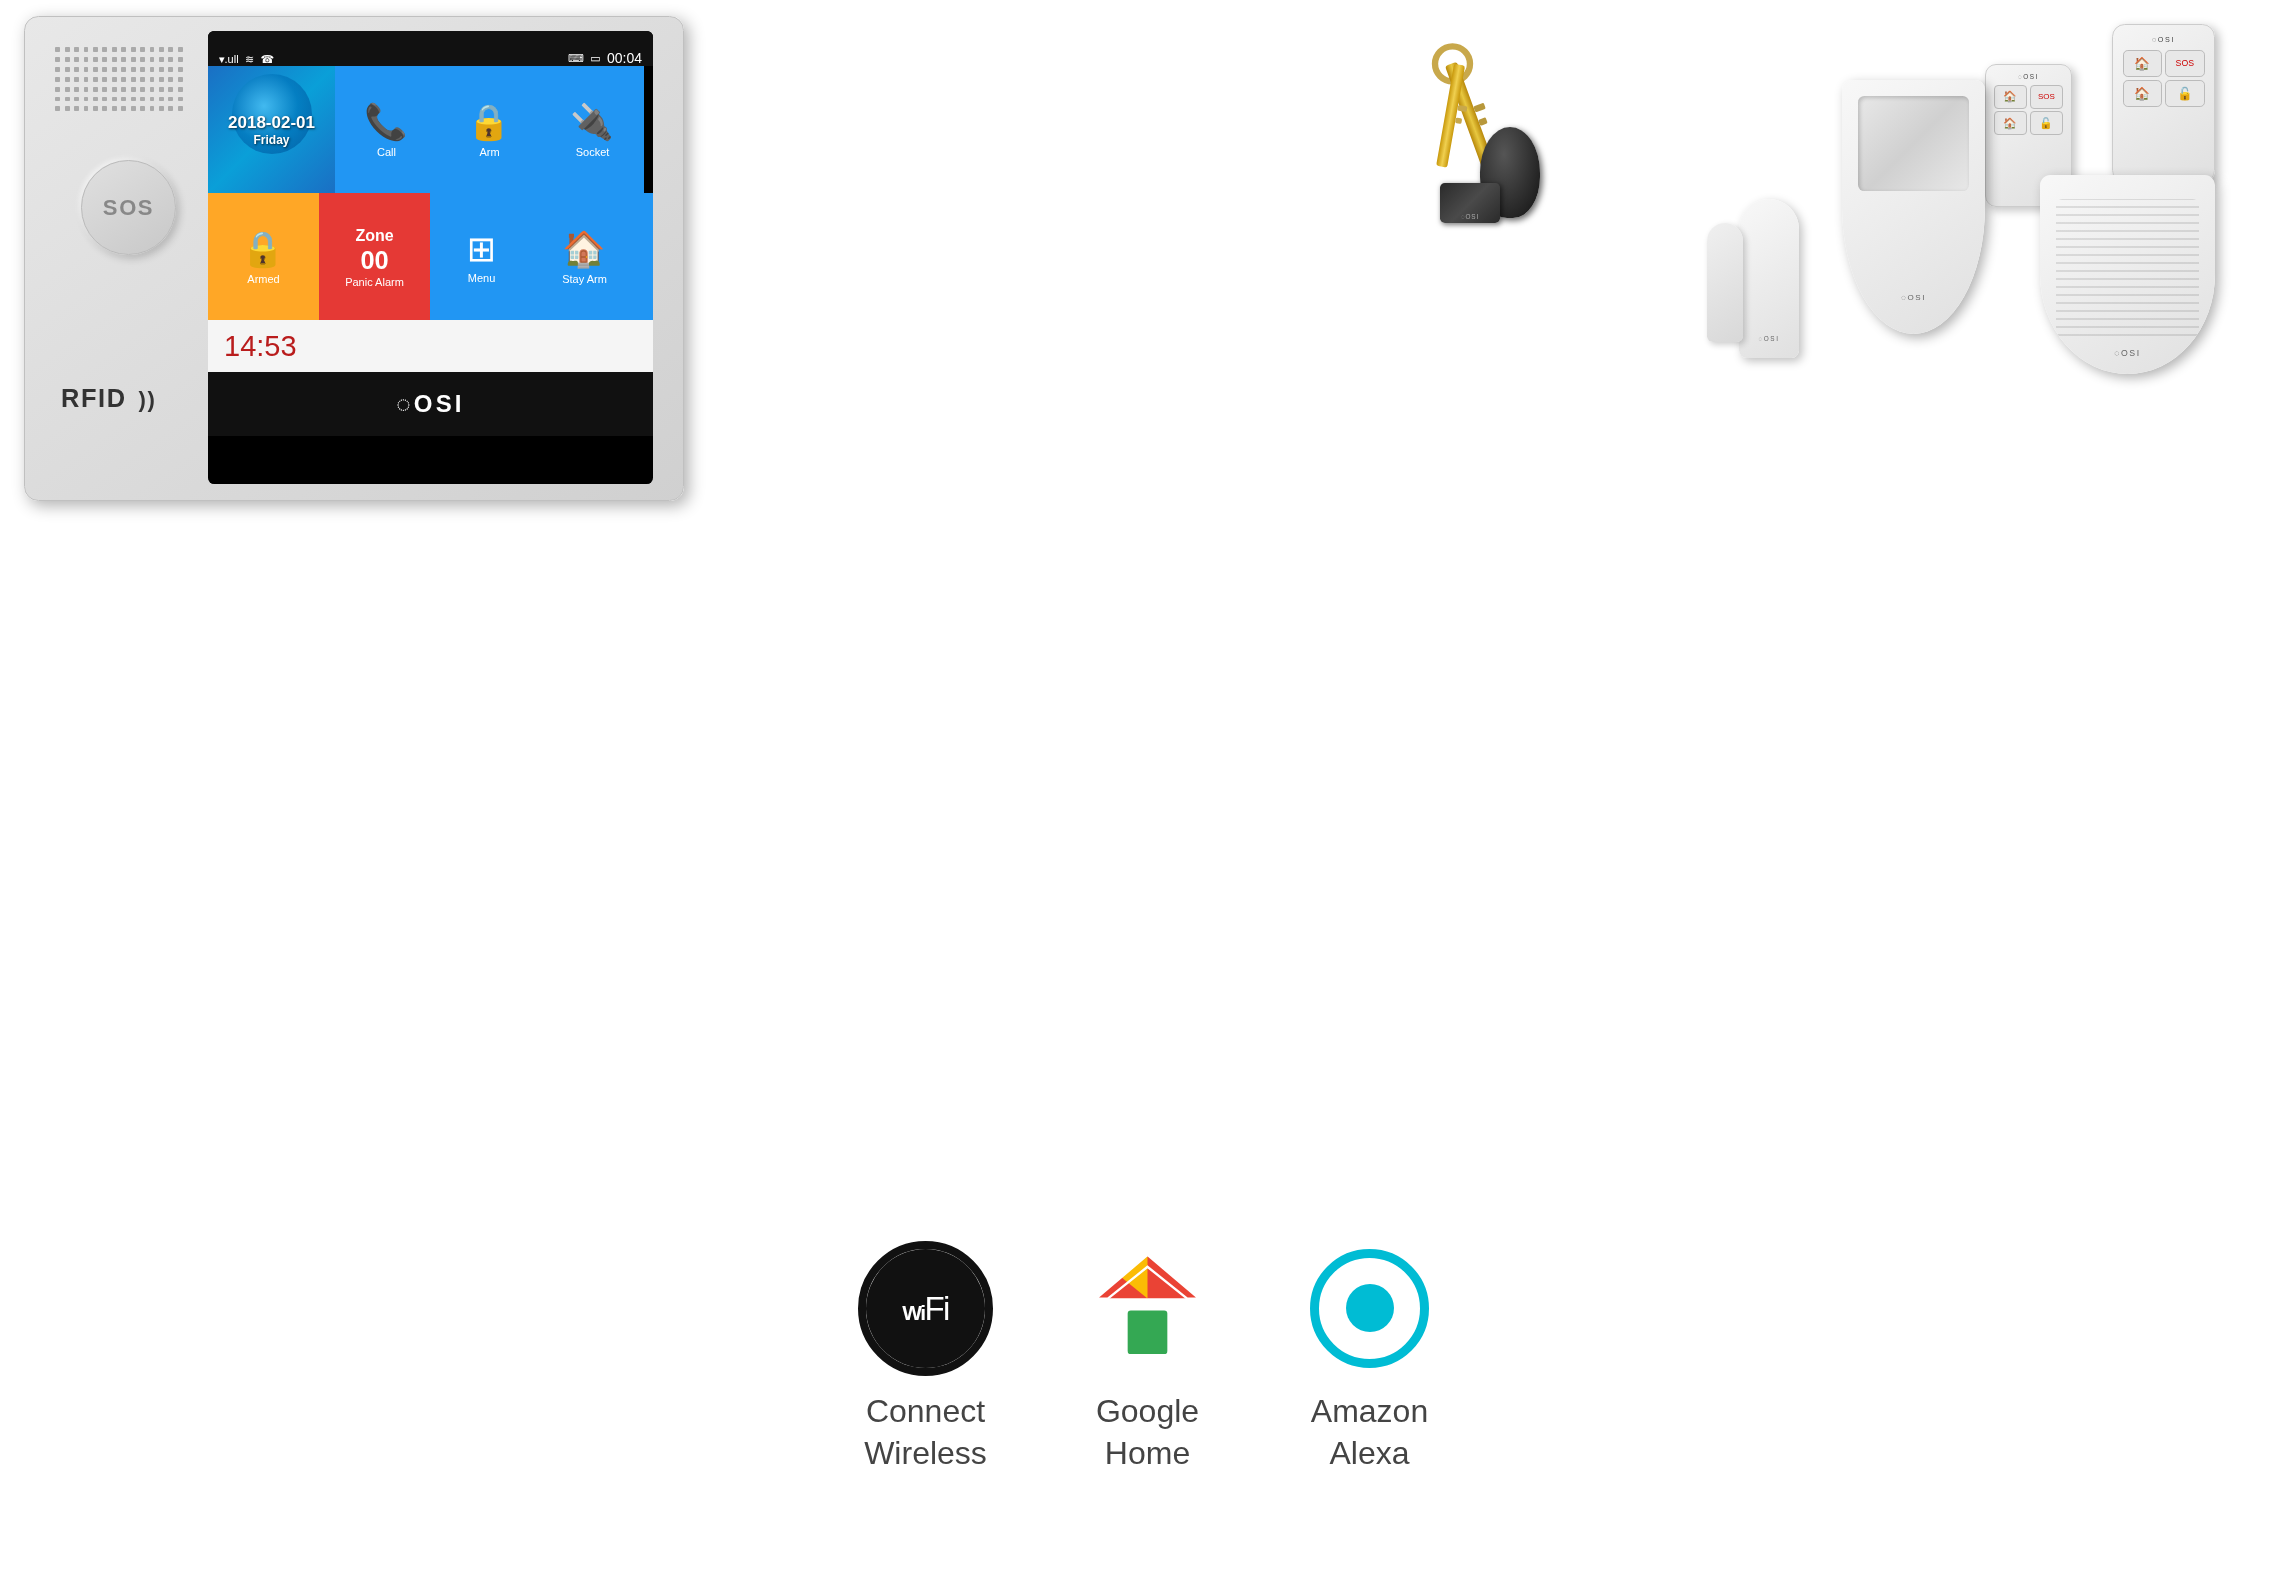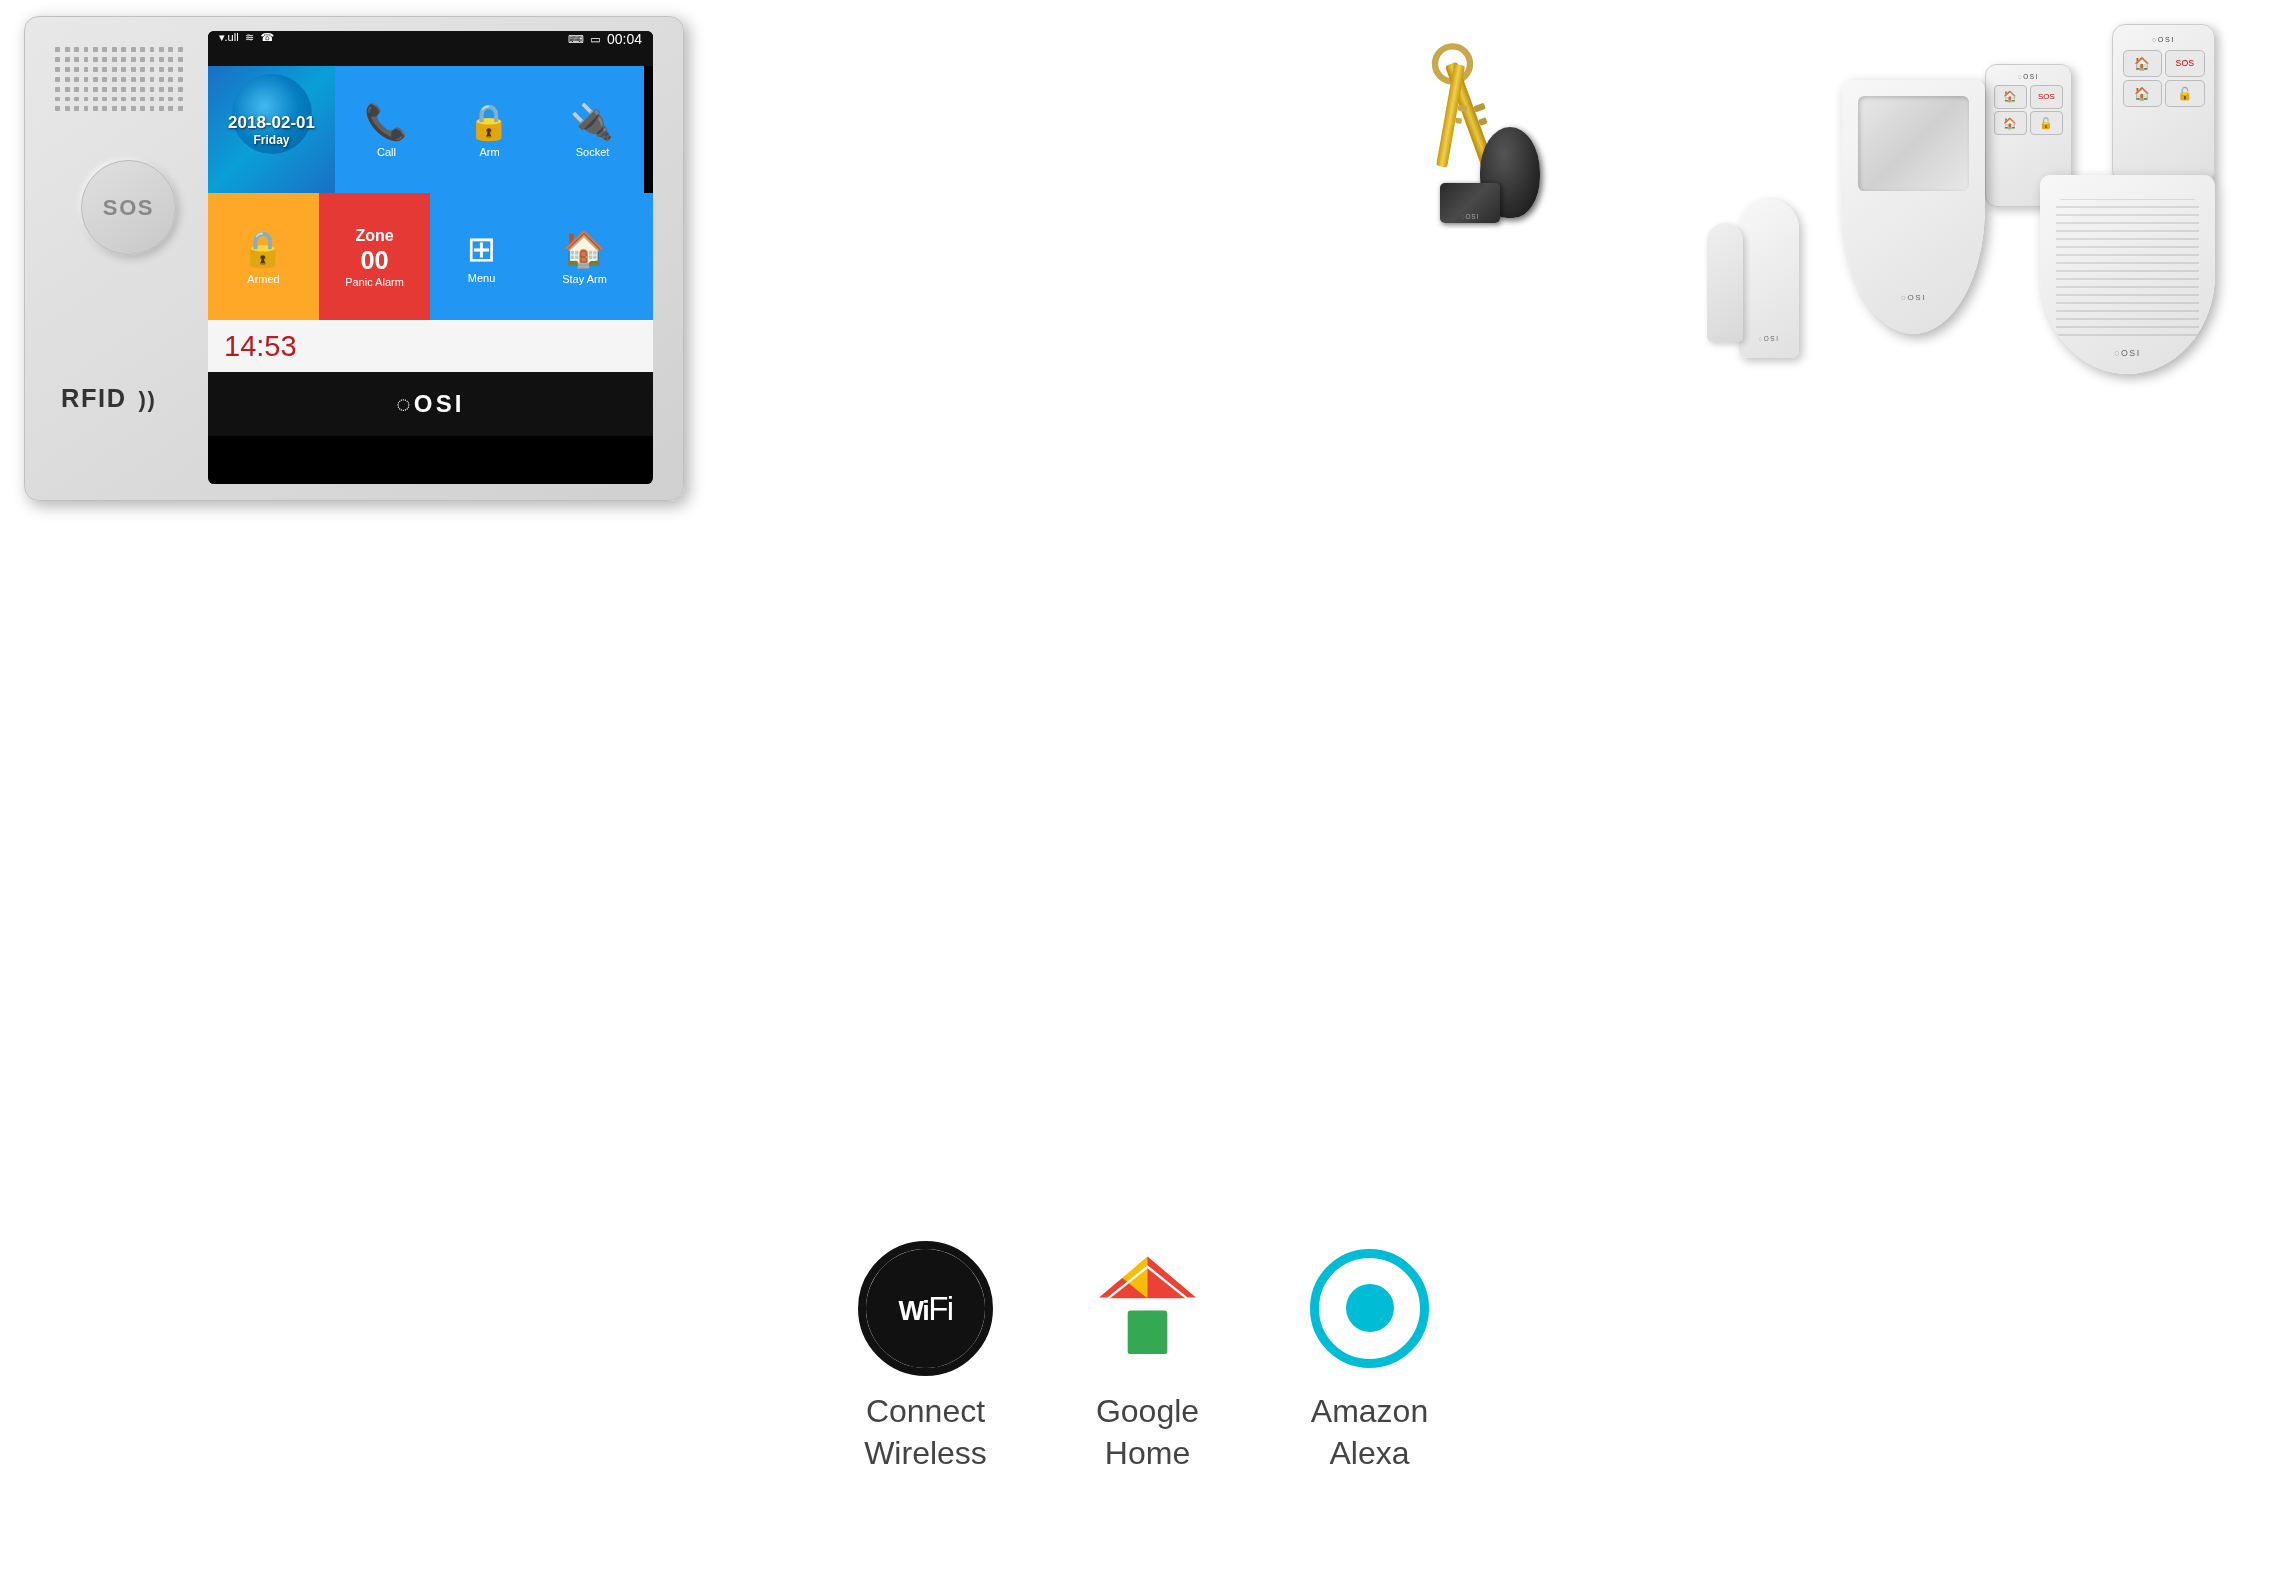--- a/index.html
+++ b/index.html
@@ -88,21 +88,21 @@
       overflow: hidden;
       box-shadow: inset 0 0 8px rgba(0,0,0,0.8);
     }
 
     
     .status-bar {
       width: 100%;
       height: 35px;
       background: #111;
       display: flex;
-      align-items: flex-start;
+      align-items: flex-end;
       justify-content: space-between;
       padding: 0 11px;
       color: white;
       font-size: 12.7px;
     }
     .status-left {
       display: flex;
       gap: 6.4px;
       align-items: center;
     }
@@ -744,21 +744,21 @@
 </div>
 
 <div class="bottom-section">
 
 
   <div class="compat-item">
     <div class="compat-icon-wrap">
       <div style="position:relative; width:119px; height:119px;">
         <div style="width:119px; height:119px; background:#111; border-radius:50%; display:flex; align-items:center; justify-content:center; position:relative;">
           <div style="text-align:center; line-height:1;">
-            <span style="color:white; font-size:27px; font-weight:900; letter-spacing:-1.6px; font-family: Arial Black, sans-serif;">Wi</span><span style="color:white; font-size:33px; font-weight:400; letter-spacing:-1.6px; font-family: Arial Black, sans-serif;">Fi</span>
+            <span style="color:white; font-size:21px; font-weight:900; letter-spacing:-1.6px; font-family: Arial Black, sans-serif;">Wi</span><span style="color:white; font-size:33px; font-weight:400; letter-spacing:-1.6px; font-family: Arial Black, sans-serif;">Fi</span>
           </div>
         </div>
         <div style="position:absolute; inset:-8px; border-radius:50%; border:8px solid #111; pointer-events:none;"></div>
       </div>
     </div>
     <div class="compat-label">Connect<br>Wireless</div>
   </div>
 
   <div class="compat-item">
     <div class="compat-icon-wrap">

